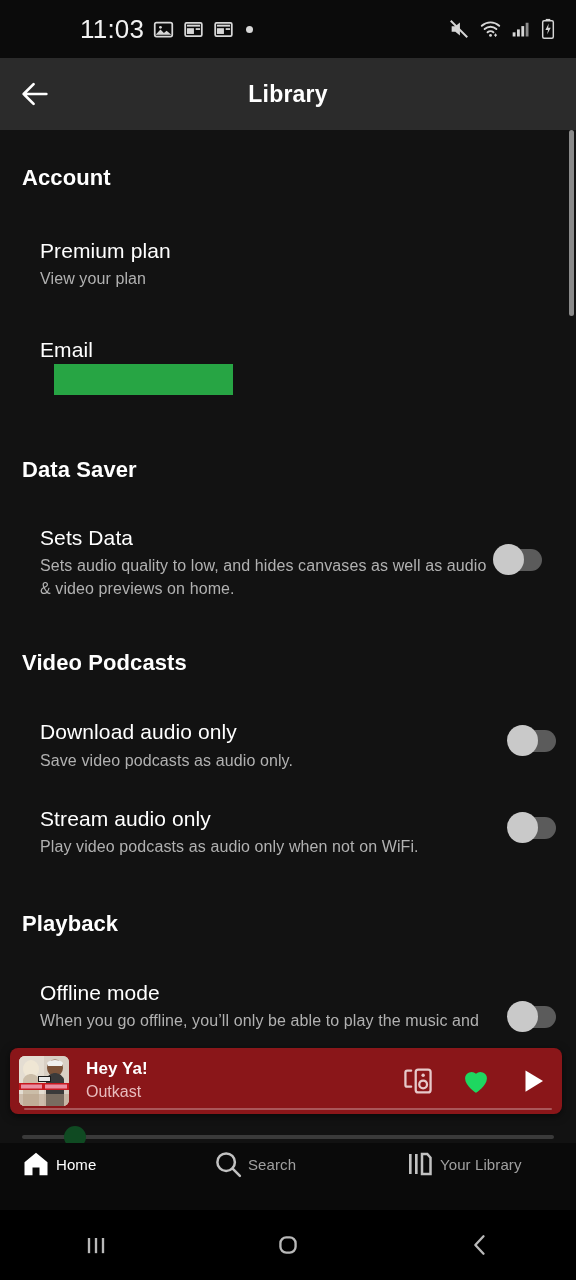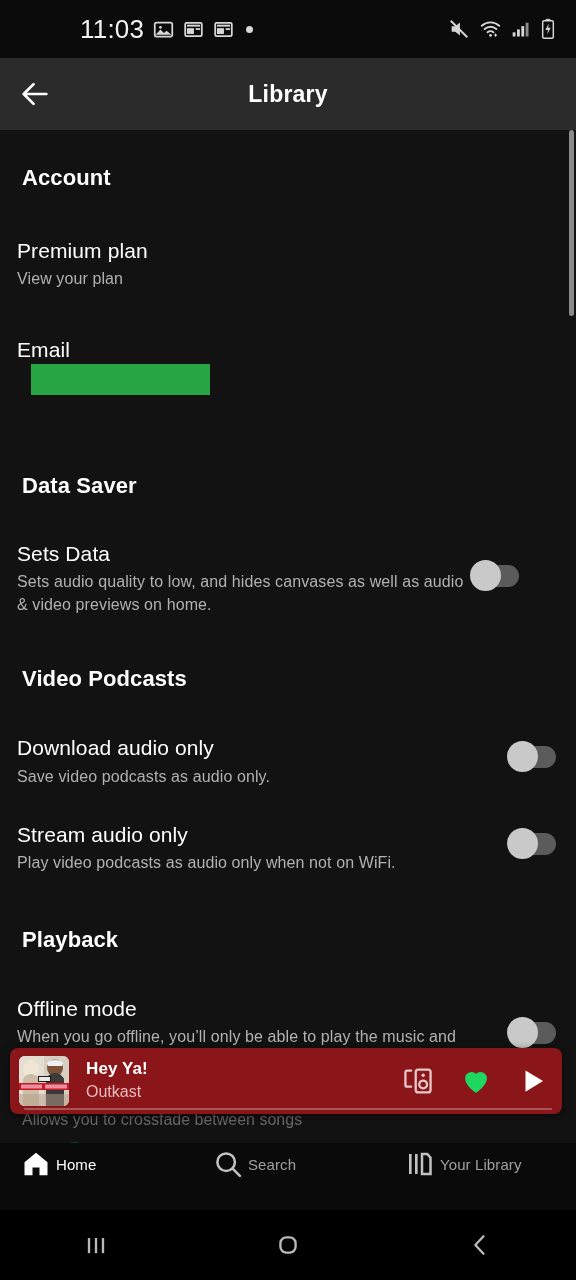--- a/index.html
+++ b/index.html
@@ -43,21 +43,21 @@
   .scrollbar {
     position:absolute; top:0; right:2px; width:5px; height:186px;
     background:#8a8a8a; border-radius:3px;
   }
   .sec-title {
     font-size:22px; font-weight:bold; color:#fff;
     padding:0 0 0 22px; letter-spacing:.1px;
   }
   .row {
     display:flex; align-items:flex-start;
-    padding:0 20px 0 17px;
+    padding:0 20px 0 40px;
   }
   .row-text { flex:1 1 auto; min-width:0; }
   .row-title { font-size:21px; color:#fff; line-height:1.25; letter-spacing:.1px; }
   .row-sub { font-size:16px; color:#b1b1b1; line-height:1.45; margin-top:3px; letter-spacing:.1px; }
 
   
   .toggle {
     position:relative; width:46px; height:22px; border-radius:11px;
     background:#5b5b5b; flex:0 0 auto;
   }
@@ -199,21 +199,21 @@
         <div class="row-title">Premium plan</div>
         <div class="row-sub">View your plan</div>
       </div>
     </div>
 
     <div class="row" style="margin-top:47px; display:block">
       <div class="row-title">Email</div>
       <div class="redaction"></div>
     </div>
 
-    <div class="sec-title" style="margin-top:78px">Data Saver</div>
+    <div class="sec-title" style="margin-top:62px">Data Saver</div>
 
     <div class="row" style="margin-top:42px">
       <div class="row-text" style="max-width:448px">
         <div class="row-title">Sets Data</div>
         <div class="row-sub">Sets audio quality to low, and hides canvases as well as audio &amp; video previews on home.</div>
       </div>
       <div class="toggle" style="margin-top:24px; margin-left:8px">
         <div class="knob"></div>
       </div>
     </div>

